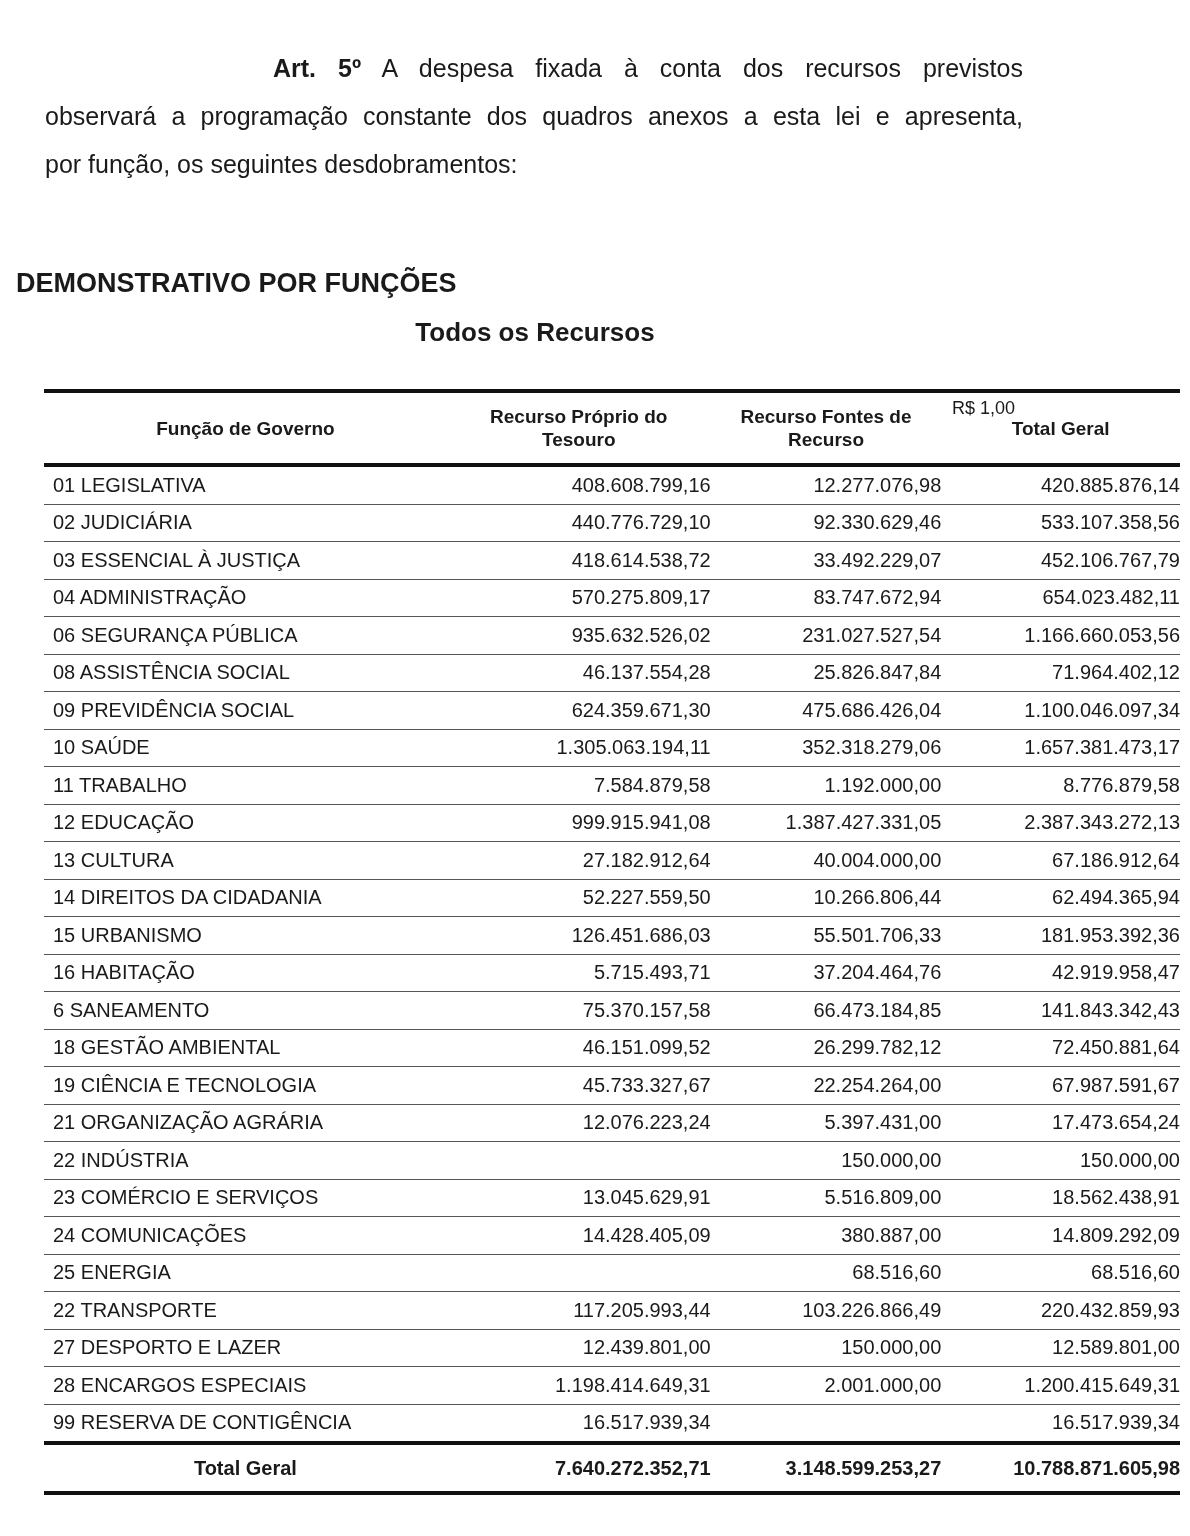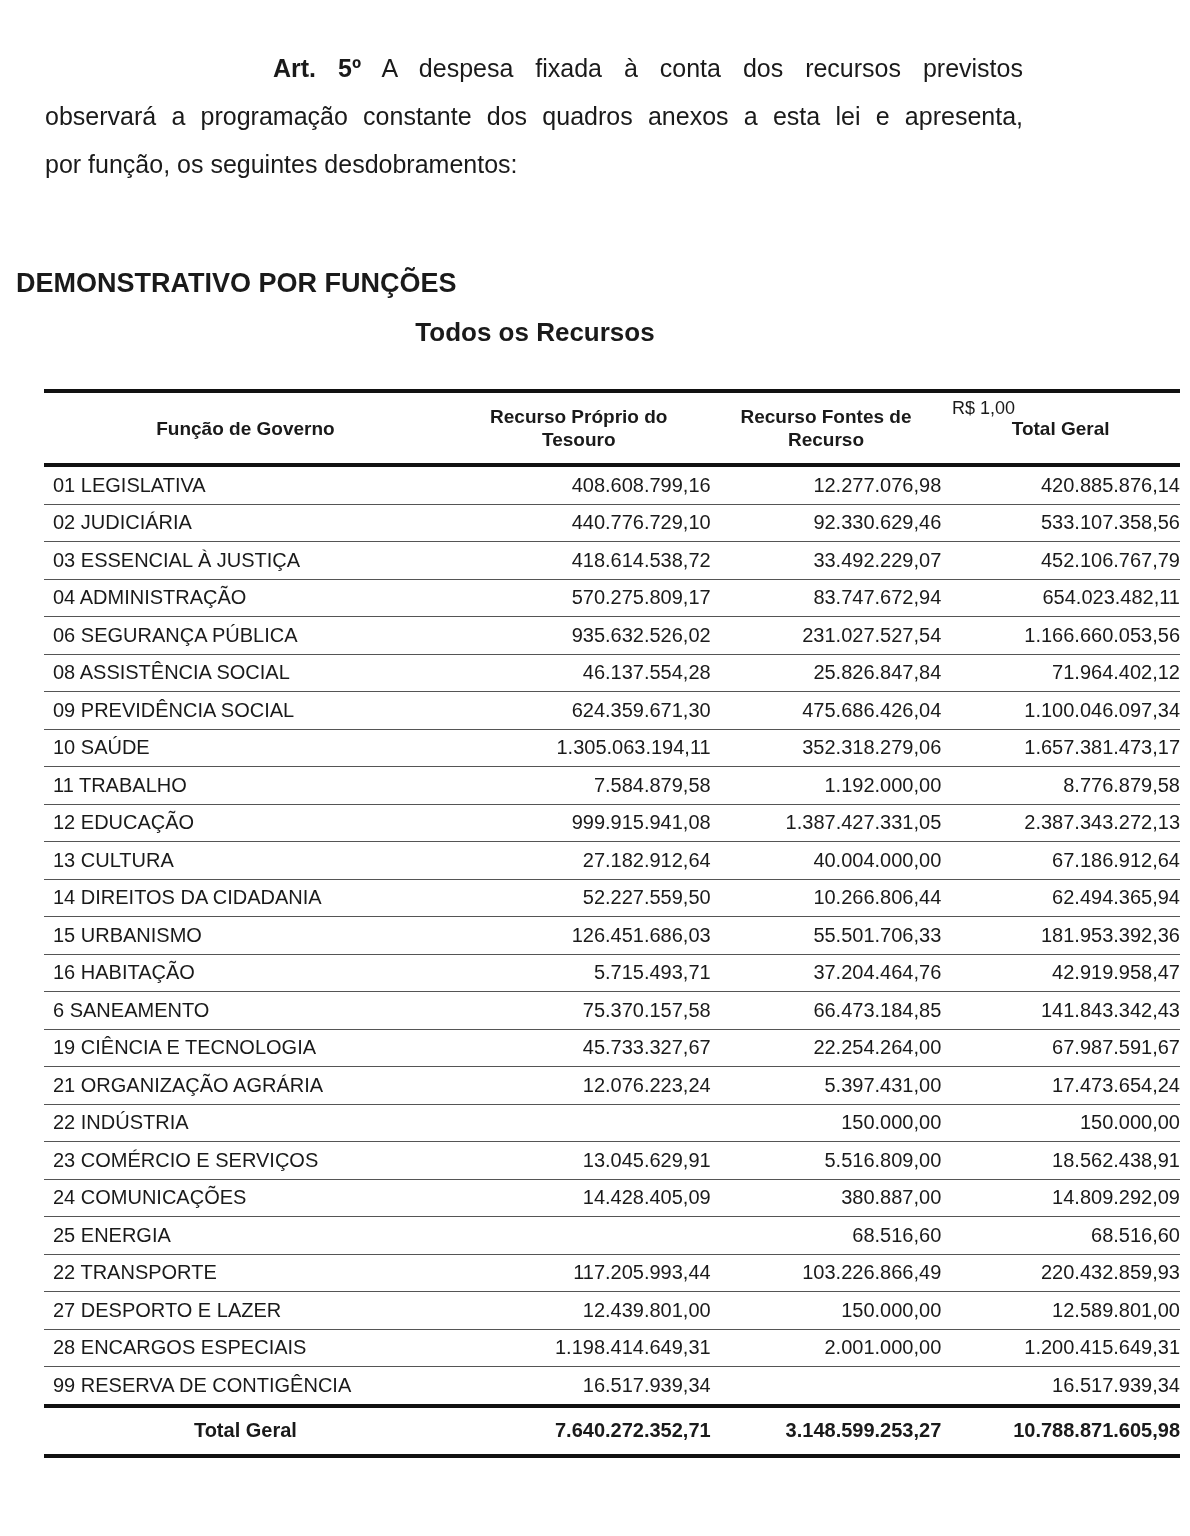--- a/index.html
+++ b/index.html
@@ -159,20 +159,26 @@
         <td class="num">37.204.464,76</td>
         <td class="num">42.919.958,47</td>
       </tr>
       <tr>
         <td class="name">6 SANEAMENTO</td>
         <td class="num">75.370.157,58</td>
         <td class="num">66.473.184,85</td>
         <td class="num">141.843.342,43</td>
       </tr>
       <tr>
+        <td class="name">18 GESTÃO AMBIENTAL</td>
+        <td class="num">46.151.099,52</td>
+        <td class="num">26.299.782,12</td>
+        <td class="num">72.450.881,64</td>
+      </tr>
+      <tr>
         <td class="name">19 CIÊNCIA E TECNOLOGIA</td>
         <td class="num">45.733.327,67</td>
         <td class="num">22.254.264,00</td>
         <td class="num">67.987.591,67</td>
       </tr>
       <tr>
         <td class="name">21 ORGANIZAÇÃO AGRÁRIA</td>
         <td class="num">12.076.223,24</td>
         <td class="num">5.397.431,00</td>
         <td class="num">17.473.654,24</td>

